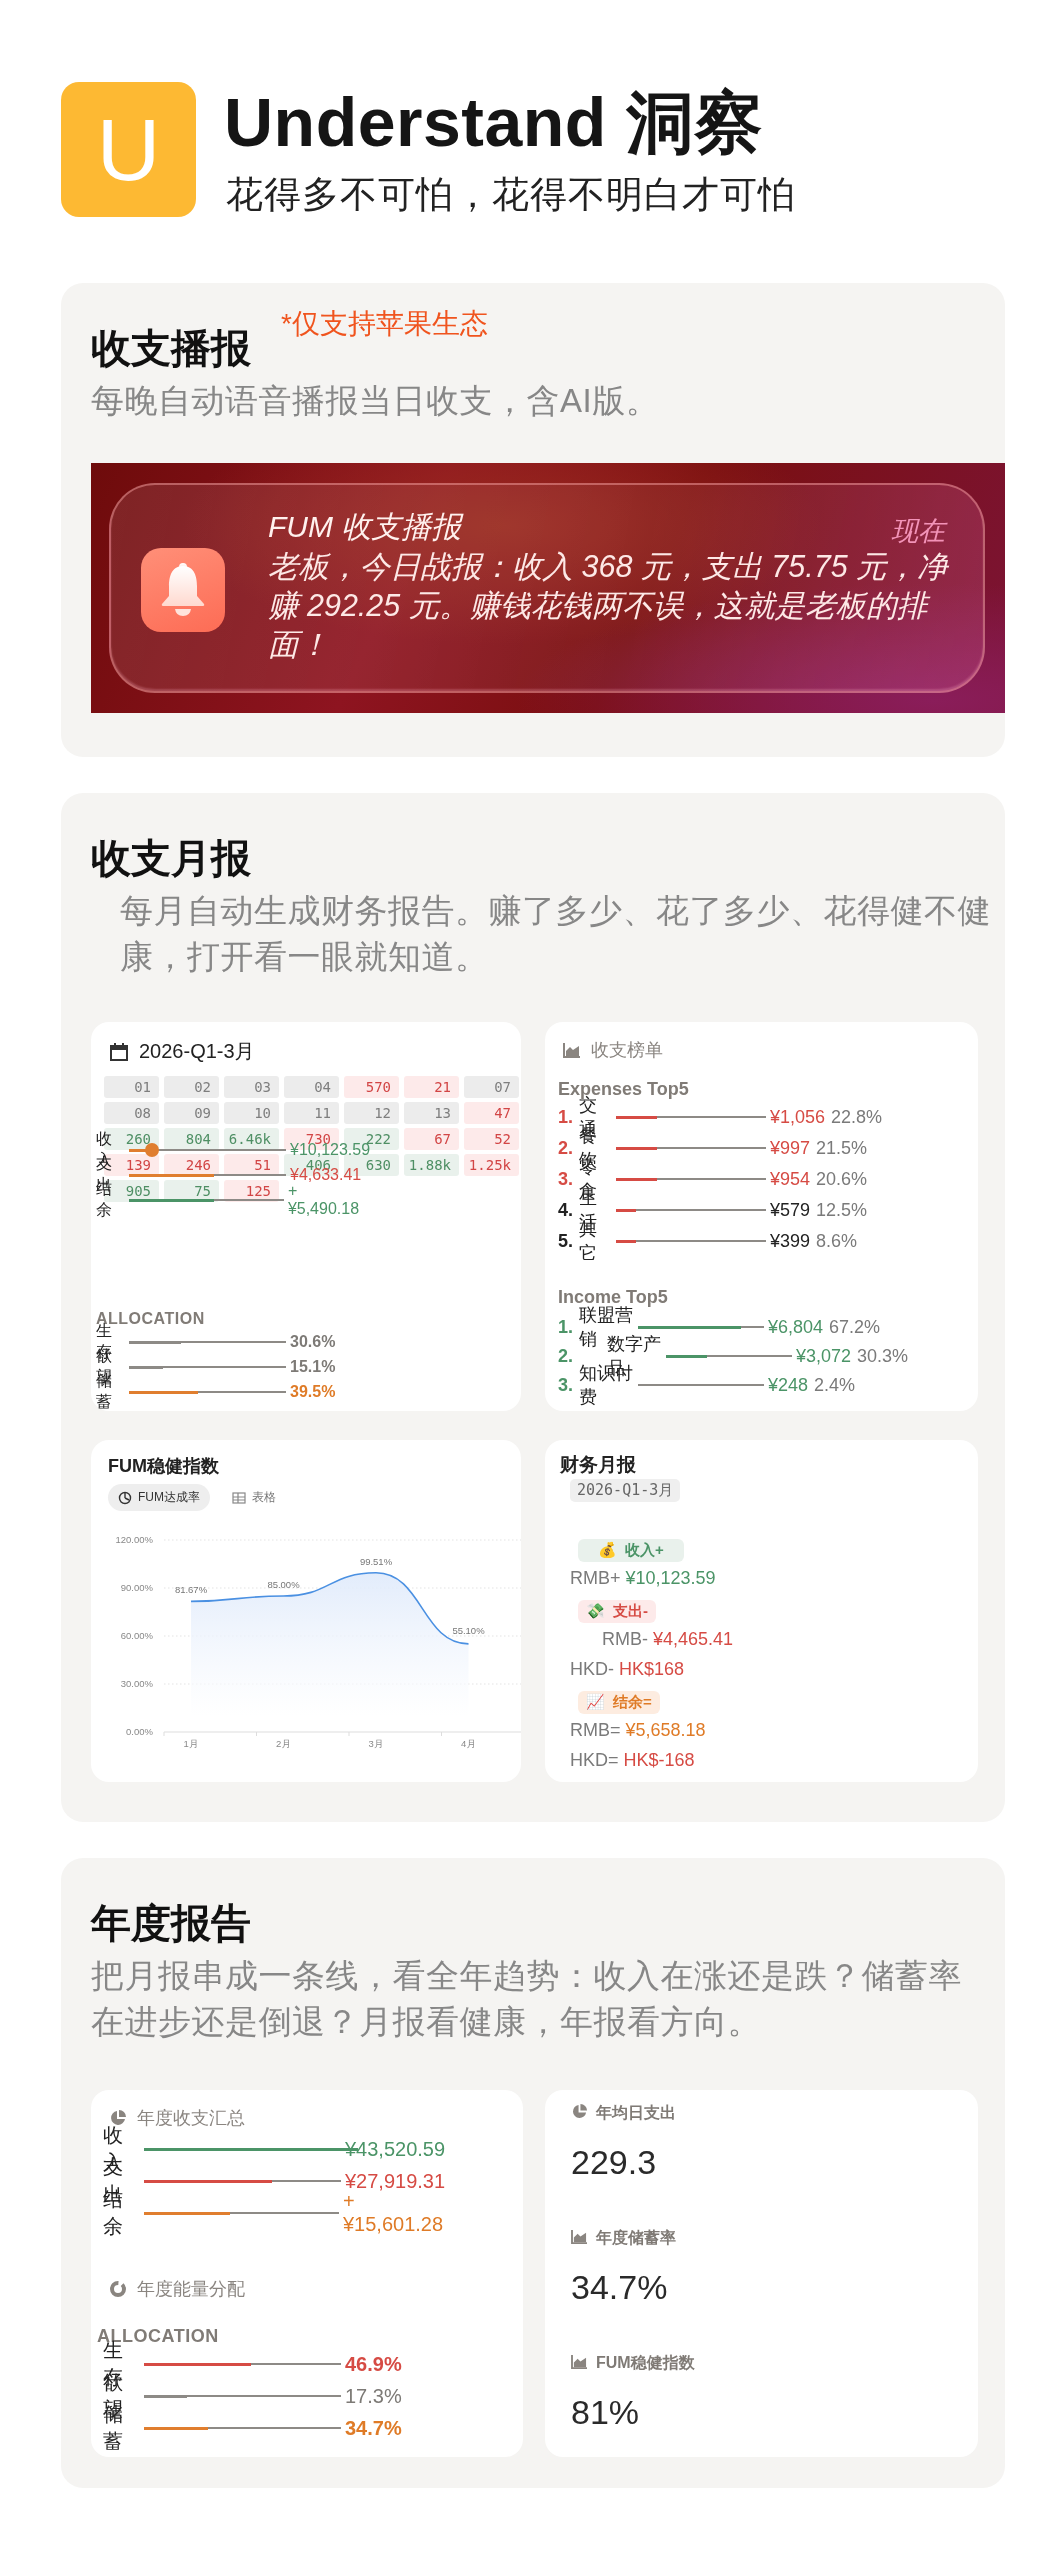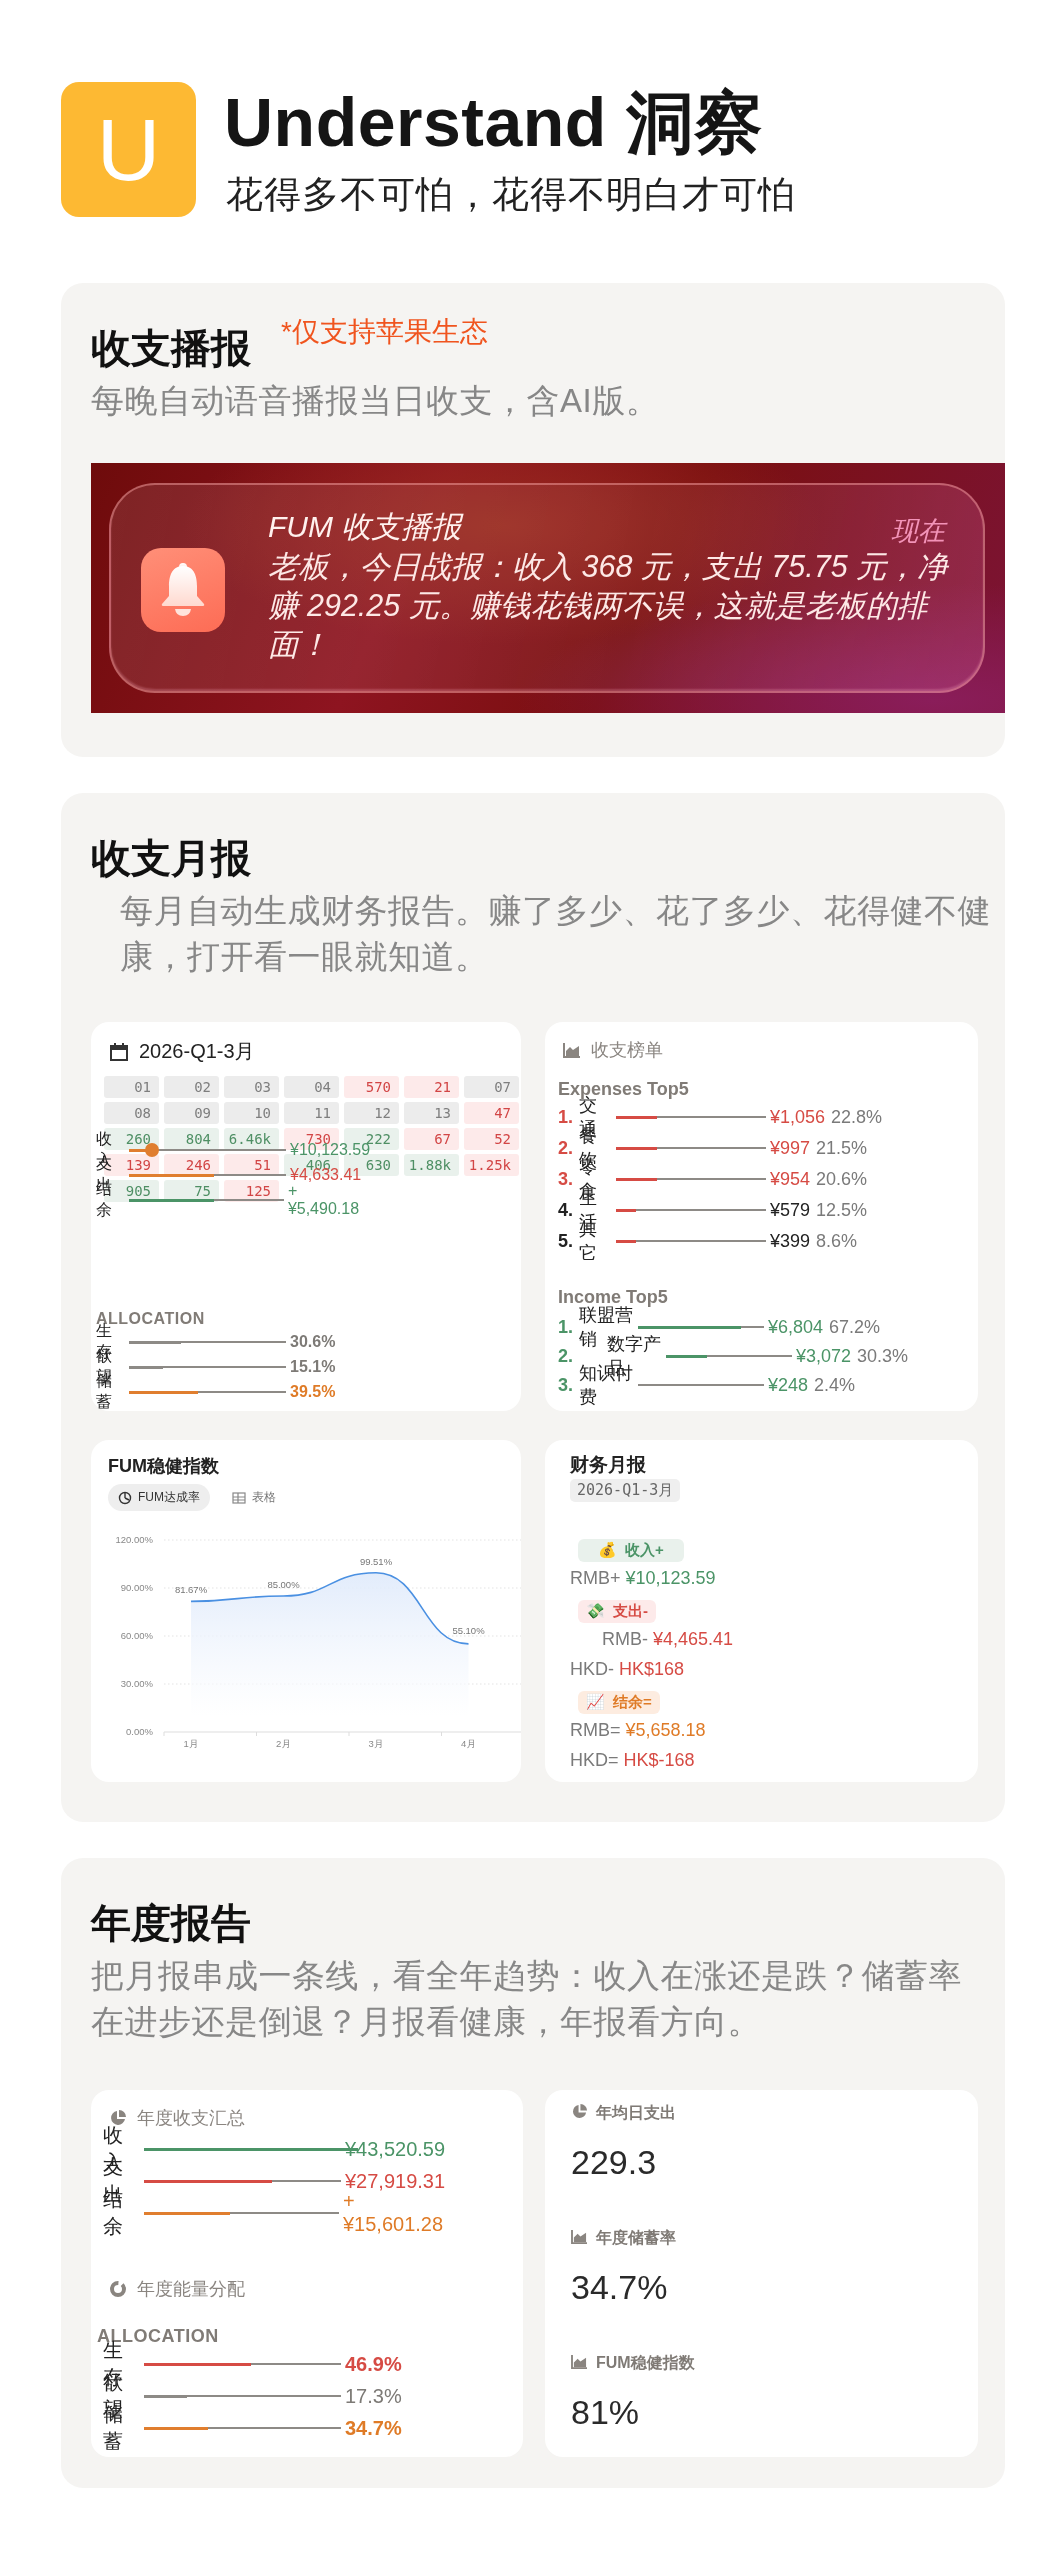--- a/index.html
+++ b/index.html
@@ -73,21 +73,21 @@
 <body>
 
 <div class="hdr-logo">
   <span>U</span>
 </div>
 <div class="hdr-title">Understand 洞察</div>
 <div class="hdr-sub">花得多不可怕，花得不明白才可怕</div>
 
 <div class="section" style="top:283px; height:474px;">
   <div class="sec-title" style="top:38px;">收支播报</div>
-  <div class="sec-tag" style="left:220px; top:30px;">*仅支持苹果生态</div>
+  <div class="sec-tag" style="left:220px; top:22px;">*仅支持苹果生态</div>
   <div class="sec-desc" style="top:95px;">每晚自动语音播报当日收支，含AI版。</div>
 
   <div class="notif-bg">
     <div class="notif-card">
       <div class="notif-icon">
         <svg width="52" height="56" viewBox="0 0 52 56">
           <defs>
               <linearGradient id="bg1" x1="0" y1="0" x2="0" y2="1">
                 <stop offset="0" stop-color="#ffffff"></stop>
                 <stop offset="1" stop-color="#ffd9cf"></stop>
@@ -337,21 +337,21 @@
         <text x="285" y="32.78399999999999" text-anchor="middle" font-size="9.5" fill="#777" font-family="Liberation Sans, sans-serif">99.51%</text>
         <text x="377.5" y="101.84" text-anchor="middle" font-size="9.5" fill="#777" font-family="Liberation Sans, sans-serif">55.10%</text>
         <text x="100" y="215" text-anchor="middle" font-size="9.5" fill="#888" font-family="Liberation Sans, sans-serif">1月</text>
         <text x="192.5" y="215" text-anchor="middle" font-size="9.5" fill="#888" font-family="Liberation Sans, sans-serif">2月</text>
         <text x="285" y="215" text-anchor="middle" font-size="9.5" fill="#888" font-family="Liberation Sans, sans-serif">3月</text>
         <text x="377.5" y="215" text-anchor="middle" font-size="9.5" fill="#888" font-family="Liberation Sans, sans-serif">4月</text>
       </svg>
   </div>
 
   <div class="card" style="left:484px; top:647px; width:433px; height:342px;">
-    <div style="position:absolute; left:25px; top:12px; font-size:19px; font-weight:700; color:#222;">财务月报</div>
+    <div style="position:absolute; left:15px; top:12px; font-size:19px; font-weight:700; color:#222;">财务月报</div>
     <div style="position:absolute; left:25px; top:39px; padding:2px 7px; border-radius:5px; background:#efefef; font-family:'DejaVu Sans Mono',monospace; font-size:15px; color:#666;">2026-Q1-3月</div>
 
     <div style="position:absolute; left:25px; top:97px;" class="tagpill">
       <span style="background:#e9f1ec; color:#4b9467; padding:2px 20px; border-radius:6px;"><span>💰</span>&nbsp;&nbsp;<span>收入+</span></span>
     </div>
     <div class="fin-line" style="top:128px;"><span>RMB+</span> <span class="green">¥10,123.59</span></div>
 
     <div style="position:absolute; left:25px; top:158px;" class="tagpill">
       <span style="background:#fdeaea; color:#d64b44; padding:2px 8px; border-radius:6px;"><span>💸</span>&nbsp;&nbsp;<span>支出-</span></span>
     </div>

